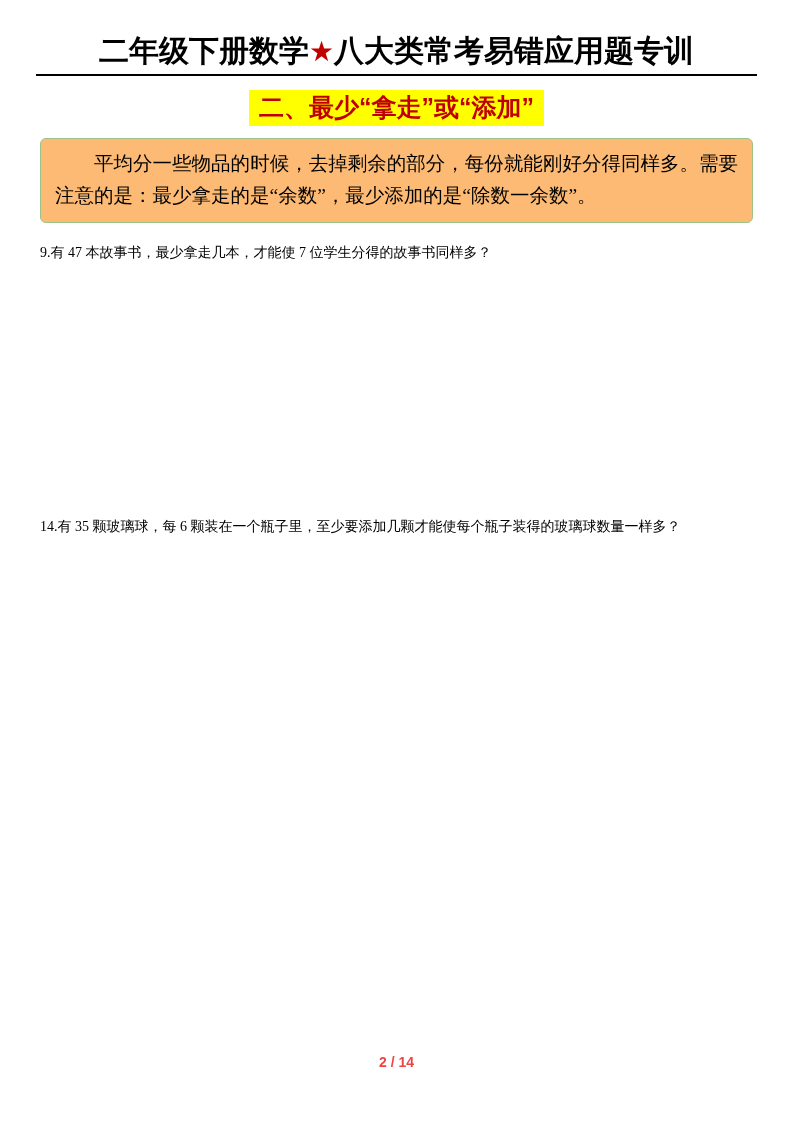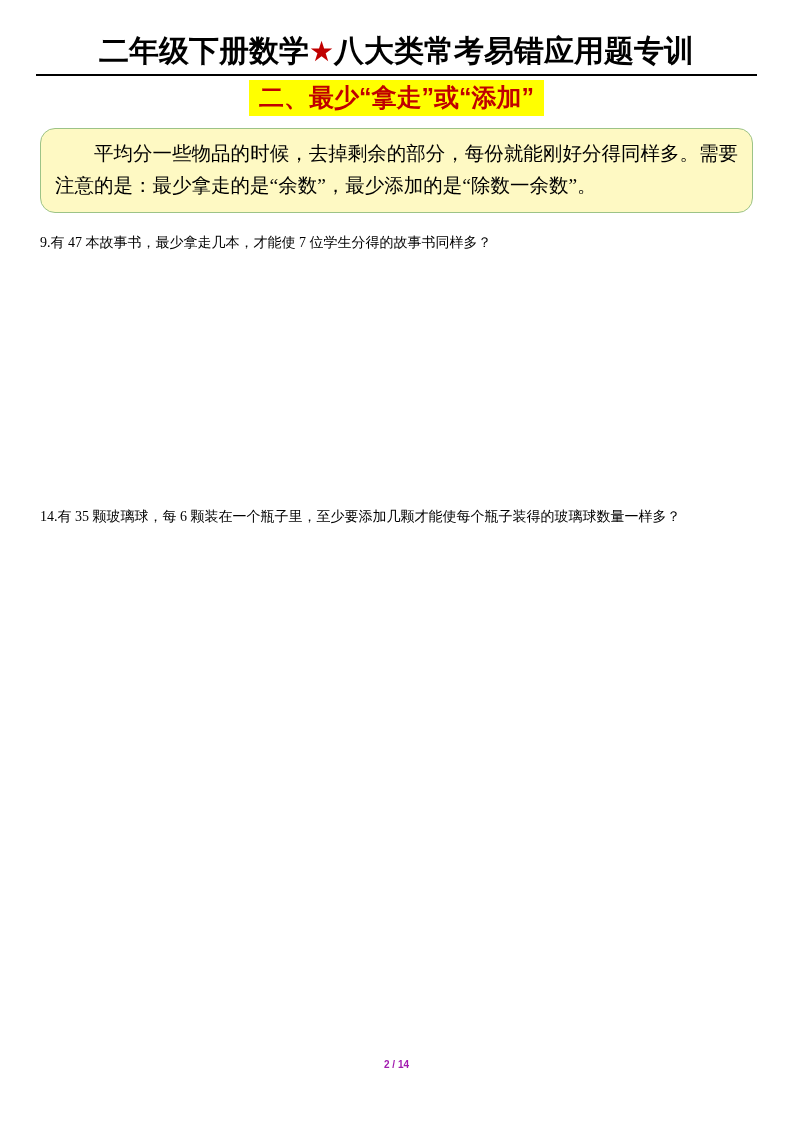--- a/index.html
+++ b/index.html
@@ -33,38 +33,38 @@
     padding-bottom: 4px;
     margin: 6px 2px 0 2px;
     line-height: 1.25;
   }
   .doc-title .star {
     color: #c00000;
     font-size: 28px;
   }
   .subtitle-wrap {
     text-align: center;
-    margin-top: 4px;
+    margin-top: 14px;
   }
   .subtitle {
     display: inline-block;
     background: #ffff00;
     color: #c00000;
     font-family: "Liberation Sans", "DejaVu Sans", sans-serif;
     font-weight: bold;
     font-size: 25px;
     padding: 1px 10px 3px 10px;
     line-height: 1.3;
     white-space: nowrap;
   }
   .note-box {
     margin: 12px 6px 0 6px;
-    background: #fef9c3;
+    background: #fdba74;
     border: 1px solid #9cc387;
-    border-radius: 15px;
+    border-radius: 6px;
     padding: 9px 14px 10px 14px;
     font-size: 19.5px;
     line-height: 1.65;
     text-align: justify;
   }
   .note-box p {
     margin: 0;
     text-indent: 2em;
   }
   .qlist {
@@ -82,23 +82,23 @@
   }
   .gap-md { height: 44px; }
   .gap-lg { height: 62px; }
   .footer {
     position: absolute;
     left: 0;
     right: 0;
     bottom: 28px;
     text-align: center;
     font-family: "Liberation Sans", "DejaVu Sans", sans-serif;
-    font-size: 10px;
+    font-size: 14px;
     font-weight: bold;
-    color: #a21caf;
+    color: #ef4444;
   }
 </style>
 </head>
 <body>
 
 <div class="page">
 
   <div class="doc-title"><span>二年级下册数学</span><span class="star">★</span><span>八大类常考易错应用题专训</span></div>
 
   <div class="subtitle-wrap">

